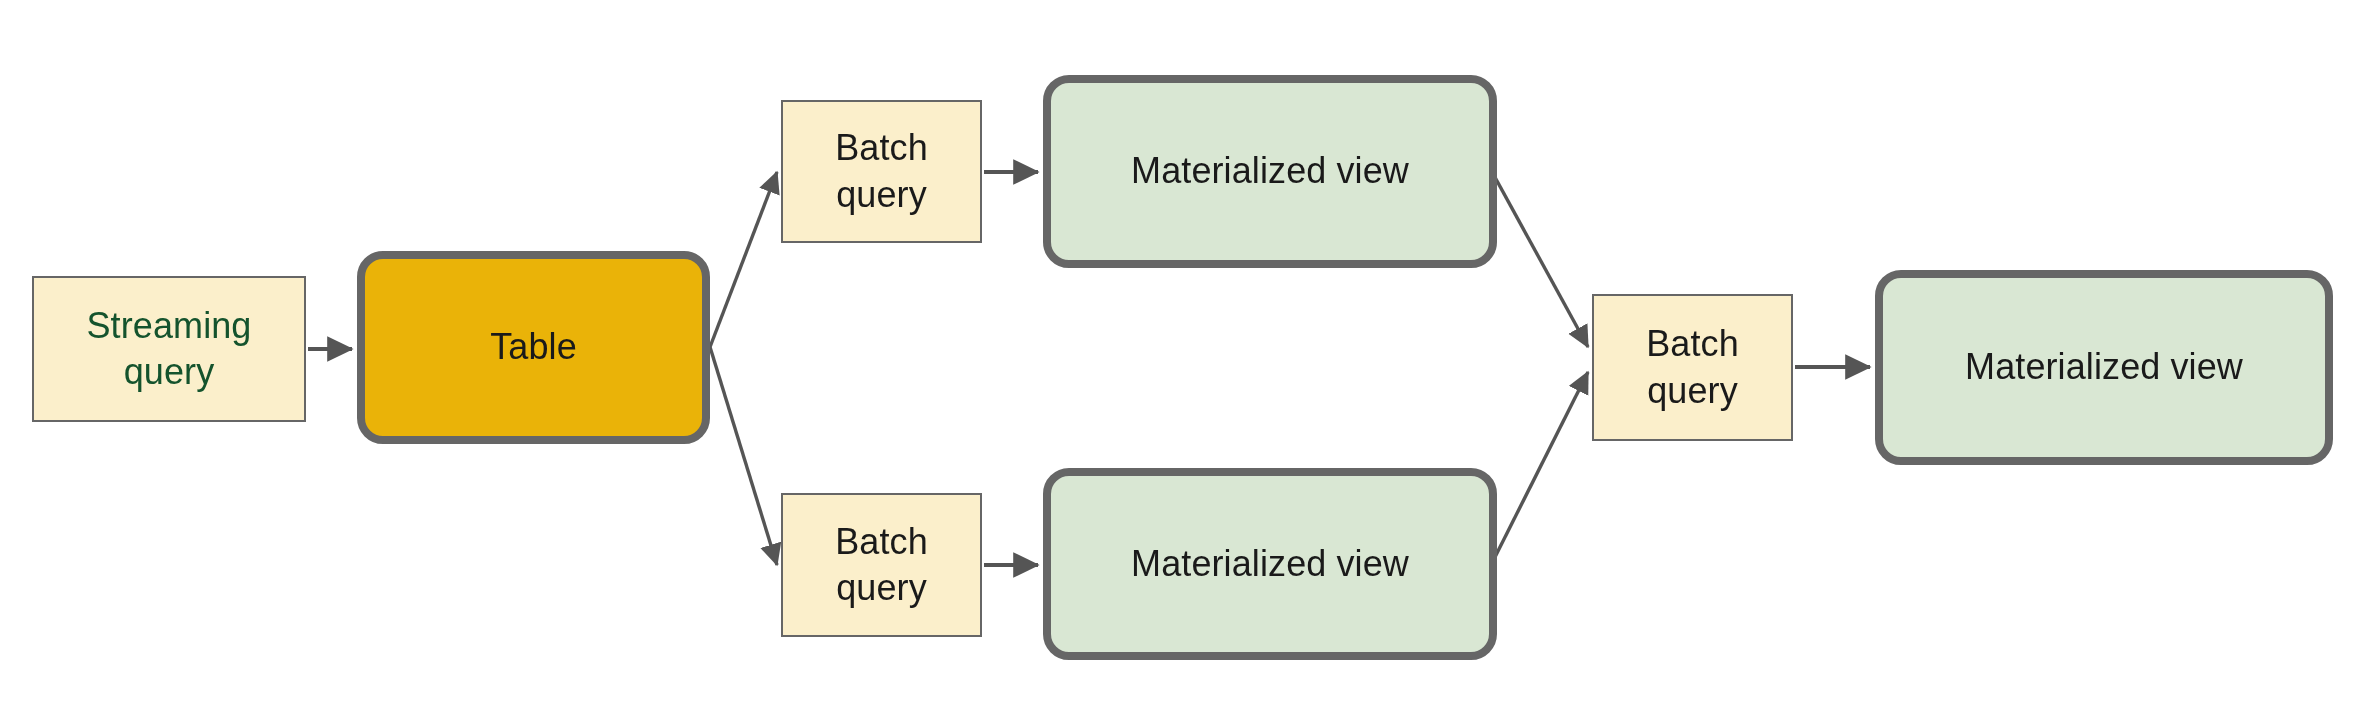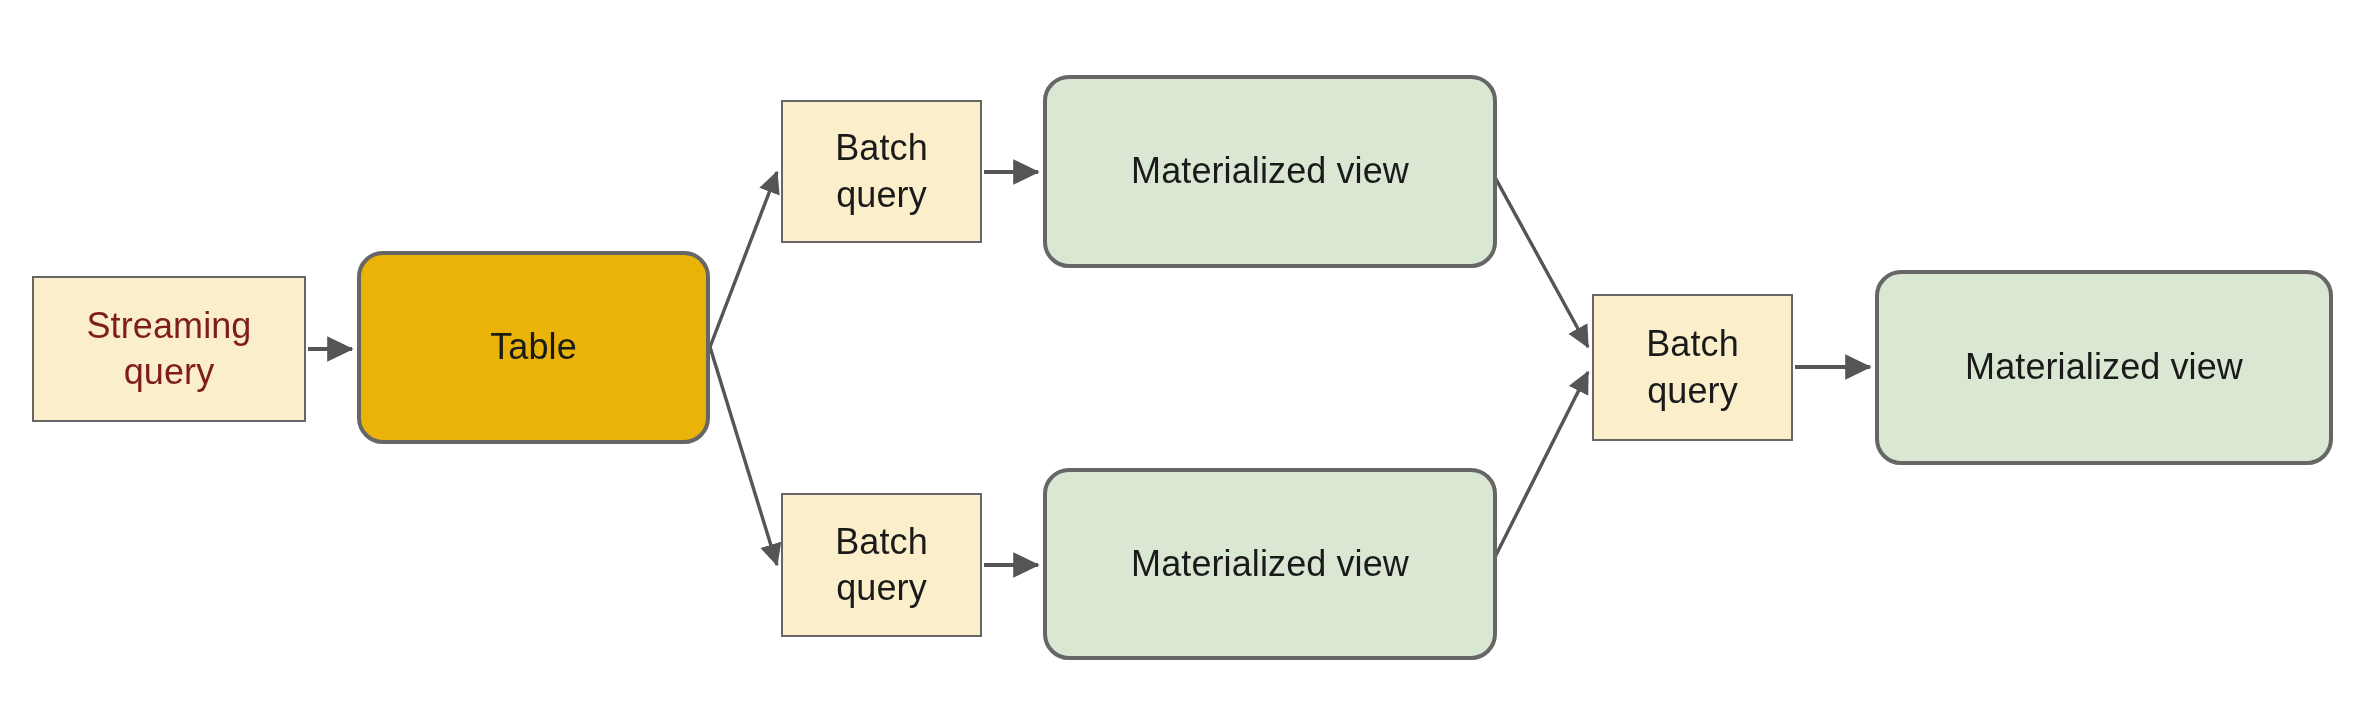--- a/index.html
+++ b/index.html
@@ -40,21 +40,21 @@
     white-space: pre-line;
     z-index: 2;
   }
   .node.process {
     background: #fbefcb;
     border: 2px solid #a16207;
     border-radius: 0;
   }
   .node.store {
     background: #d9e7d3;
-    border: 4px solid #be185d;
+    border: 8px solid #be185d;
     border-radius: 26px;
   }
   .node-label {
     display: block;
     padding: 0 8px;
   }
 </style>
 </head>
 <body>
 
@@ -77,21 +77,21 @@
 
     <path class="edge" fill="none" stroke="#555555" stroke-width="4" marker-end="url(#arrowhead)" d="M 984 565 L 1038 565"></path>
 
     <path class="edge" fill="none" stroke="#555555" stroke-width="3.4" marker-end="url(#arrowhead)" d="M 1491 170 L 1588 347"></path>
 
     <path class="edge" fill="none" stroke="#555555" stroke-width="3.4" marker-end="url(#arrowhead)" d="M 1491 565 L 1588 372"></path>
 
     <path class="edge" fill="none" stroke="#555555" stroke-width="4" marker-end="url(#arrowhead)" d="M 1795 367 L 1870 367"></path>
   </svg>
 
-  <div class="node process" style="left: 32px; top: 276px; width: 274px; height: 146px; background: rgb(251, 239, 203); border-color: rgb(102, 102, 102); color: #7f1d1d;">
+  <div class="node process" style="left: 32px; top: 276px; width: 274px; height: 146px; background: rgb(251, 239, 203); border-color: rgb(102, 102, 102); color: #14532d;">
     <span class="node-label">Streaming
 query</span>
   </div>
 
   <div class="node store" style="left: 357px; top: 251px; width: 353px; height: 193px; background: #eab308; border-color: rgb(102, 102, 102); color: rgb(26, 26, 26);">
     <span class="node-label">Table</span>
   </div>
 
   <div class="node process" style="left: 781px; top: 100px; width: 201px; height: 143px; background: rgb(251, 239, 203); border-color: rgb(102, 102, 102); color: rgb(26, 26, 26);">
     <span class="node-label">Batch

